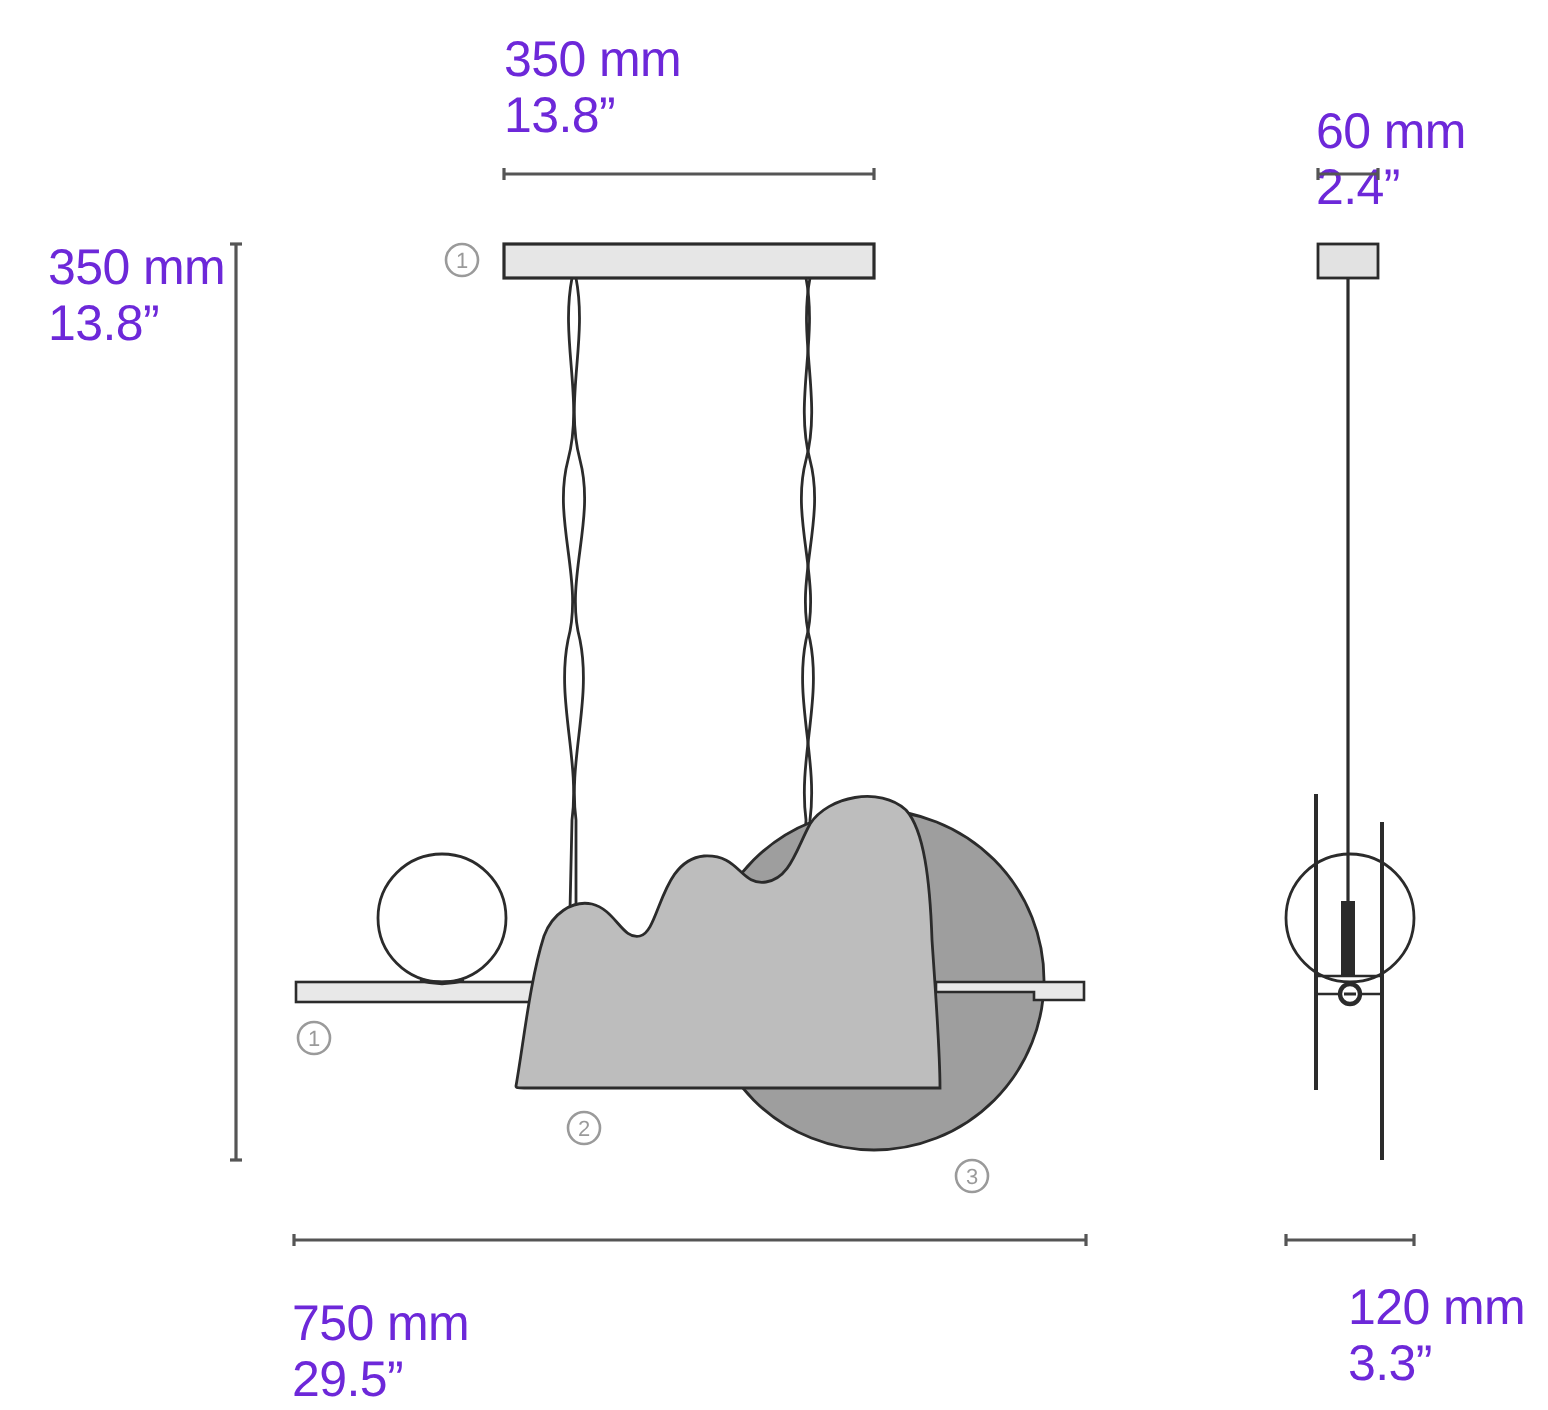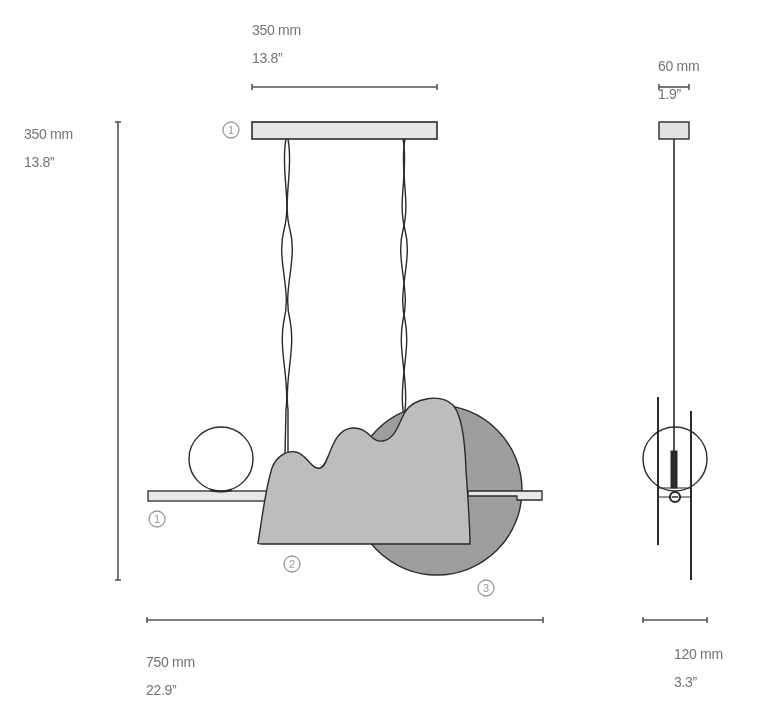--- a/index.html
+++ b/index.html
@@ -1,42 +1,42 @@
 <!DOCTYPE html>
 <html><head>
 <meta charset="utf-8">
 <style>
   html, body { margin: 0; padding: 0; background: #ffffff; }
   body { width: 774px; height: 705px; position: relative; overflow: hidden;
          font-family: "Liberation Sans", "DejaVu Sans", sans-serif; color: #333333; }
-  .dim-label { position: absolute; font-size: 14px; line-height: 28px; color: #737373; letter-spacing: -0.3px; }
+  .dim-label { position: absolute; font-size: 25px; line-height: 28px; color: #6d28d9; letter-spacing: -0.3px; }
   .dim-label span { display: block; }
   svg.drawing { position: absolute; left: 0; top: 0; }
 </style>
 </head>
 <body>
 
 <div class="dim-label" style="left:252px; top:16px;">
   <span>350 mm</span>
   <span>13.8”</span>
 </div>
 
 <div class="dim-label" style="left:658px; top:16px;margin-top:36px;">
   <span>60 mm</span>
-  <span>1.9”</span>
+  <span>2.4”</span>
 </div>
 
 <div class="dim-label" style="left:24px; top:120px;">
   <span>350 mm</span>
   <span>13.8”</span>
 </div>
 
 <div class="dim-label" style="left:146px; top:648px;">
   <span>750 mm</span>
-  <span>22.9”</span>
+  <span>29.5”</span>
 </div>
 
 <div class="dim-label" style="left:642px; top:640px;margin-left:32px;">
   <span>120 mm</span>
   <span>3.3”</span>
 </div>
 
 <svg class="drawing" width="774" height="705" viewBox="0 0 774 705" xmlns="http://www.w3.org/2000/svg">
 
   <g stroke="#555555" stroke-width="1.6" fill="none">

